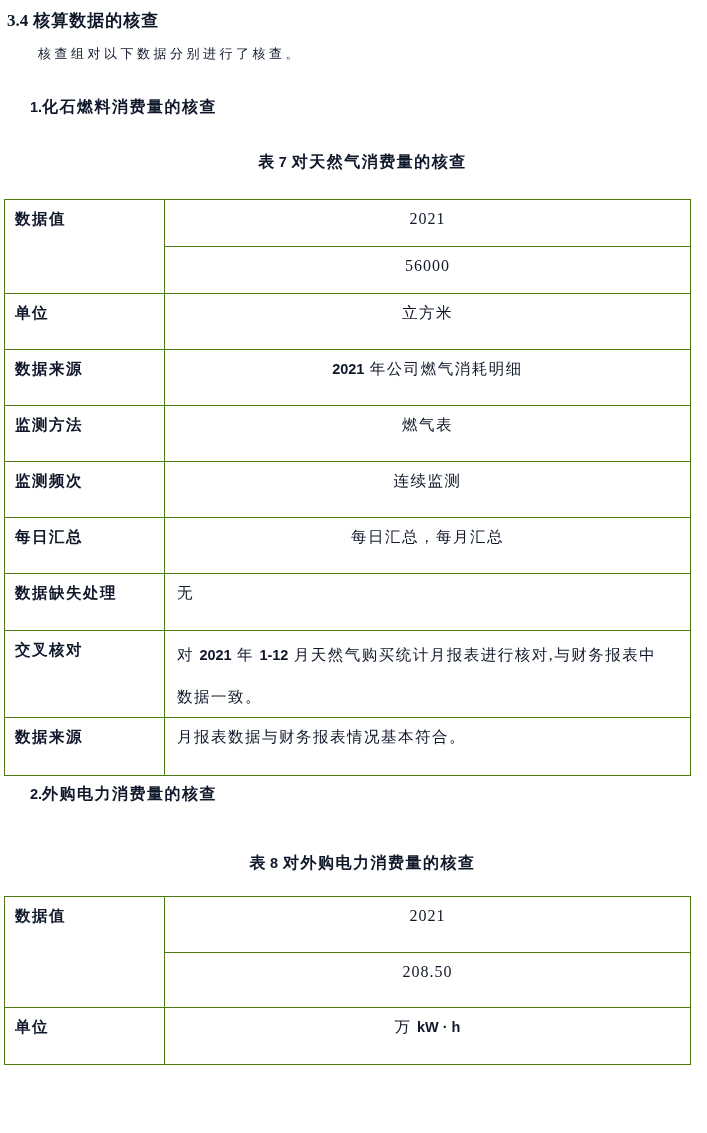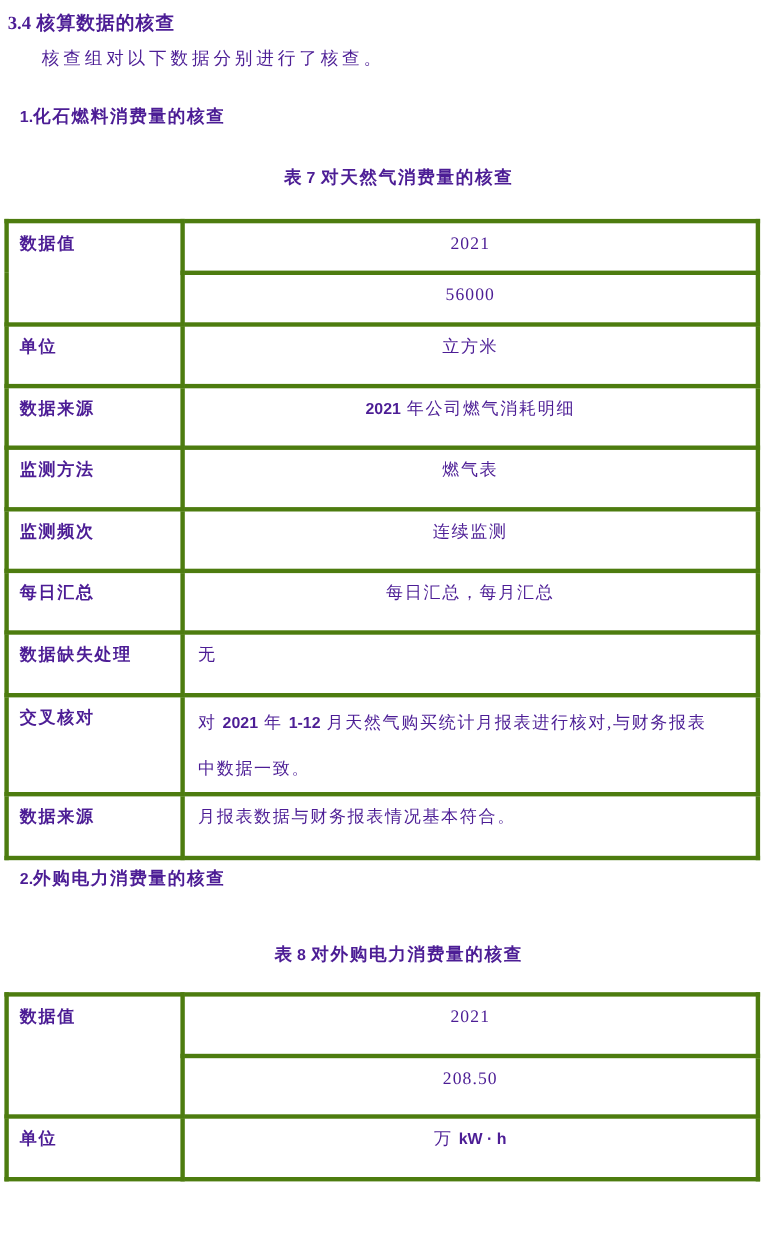--- a/index.html
+++ b/index.html
@@ -1,37 +1,37 @@
 <!DOCTYPE html>
 <html><head>
 <meta charset="utf-8">
 <style>
   * { margin:0; padding:0; box-sizing:border-box; }
   html,body { background:#ffffff; }
   .page {
     position:relative;
     width:707px; height:1133px;
     background:#ffffff;
-    color:#4c1d95;
+    color:#0f172a;
     font-family:"Liberation Serif", serif;
     overflow:hidden;
   }
   .h-sec {
     margin:10px 0 0 7px;
     font-size:17px; line-height:22px;
     font-weight:700; letter-spacing:1px;
   }
   .h-sec .secnum { letter-spacing:0; margin-right:5px; }
   .intro {
     margin:11px 0 0 38px;
-    font-size:16px; line-height:21px;
+    font-size:13px; line-height:21px;
     letter-spacing:3.5px;
   }
   .h-sub {
-    margin-left:18px;
+    margin-left:30px;
     font-size:16px; line-height:20px;
     font-weight:700; letter-spacing:1.5px;
   }
   .h-sub1 { margin-top:33px; }
   .h-sub2 { margin-top:8px; }
   .caption {
     text-align:center;
     font-size:16px; line-height:21px;
     font-weight:700; letter-spacing:1.5px;padding-left:18px;
   }
@@ -46,21 +46,21 @@
   table.vtable {
     border-collapse:collapse;
     table-layout:fixed;
     width:687px;
     margin-left:4px;
   }
   .t7 { margin-top:26px; }
   .t8 { margin-top:22px; }
   col.c1 { width:160px; }
   td {
-    border:4px solid #4d7c0f;
+    border:1px solid #4d7c0f;
     vertical-align:top;
     padding-top:9px;
     font-size:15.5px;
     line-height:20px;
     letter-spacing:1.5px;
   }
   td.lbl { font-weight:700; padding-left:10px; }
   td.val { text-align:center; }
   td.val.left { text-align:left; padding-left:12px; padding-right:28px; }
   td.serifnum {

